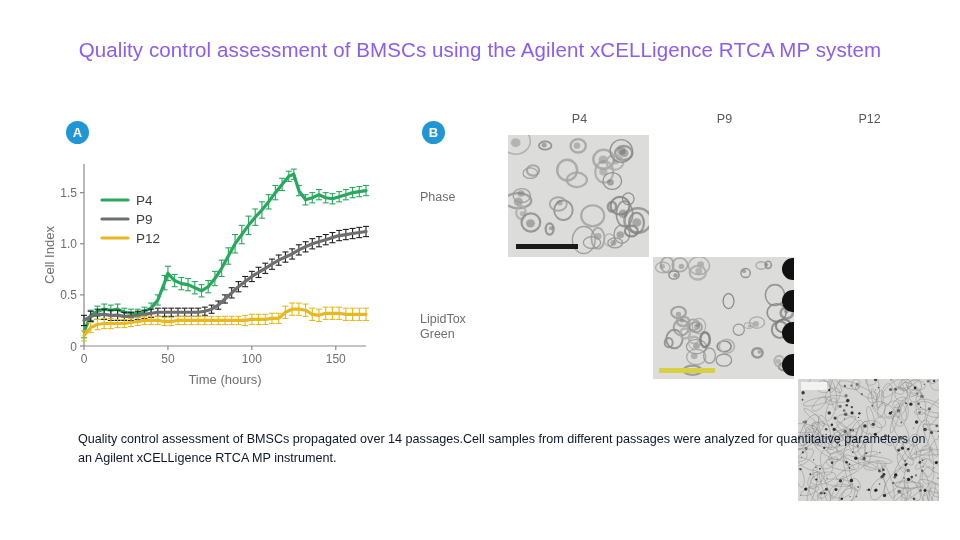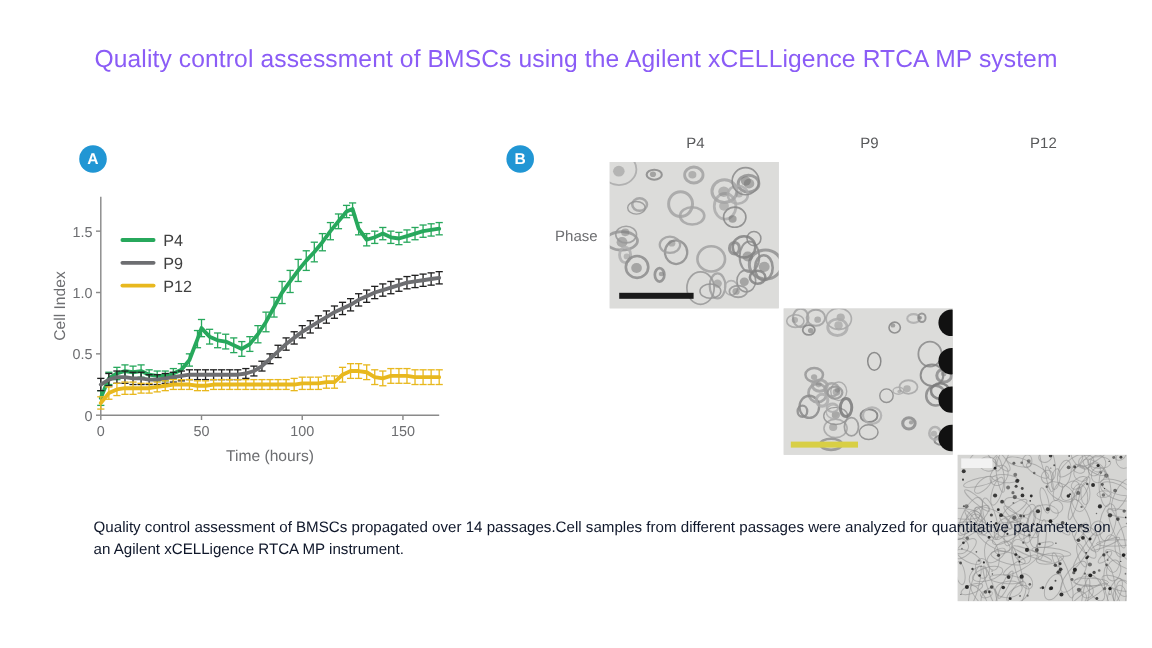--- a/index.html
+++ b/index.html
@@ -72,21 +72,20 @@
     color: #58595b;
   }
   #col-head-p4  { left: 87px; }
   #col-head-p9  { left: 232px; }
   #col-head-p12 { left: 377px; }
 
   .row-label {
     position: absolute;
     left: 0;
     width: 78px;
-    text-align: right;
     font-size: 12.5px;
     color: #6d6e71;
     line-height: 15px;
   }
   #row-label-phase { top: 78px; }
   #row-label-lipid { top: 200px; }
 
   .cell {
     position: absolute;
     width: 141px;
@@ -558,20 +557,24 @@
 <div class="panel-badge" id="badge-b">B</div>
 
 <div class="imgpanel">
 
   <div class="col-head" id="col-head-p4">P4</div>
   <div class="col-head" id="col-head-p9">P9</div>
   <div class="col-head" id="col-head-p12">P12</div>
 
   <div class="row-label" id="row-label-phase">
     <div>Phase</div>
+  </div>
+  <div class="row-label" id="row-label-lipid">
+    <div>LipidTox</div>
+    <div>Green</div>
   </div>
 
   <div class="cell phase r1 c1">
     <svg class="phase-inner" id="ph-p4" viewBox="0 0 141 122" preserveAspectRatio="none">
         <rect x="0" y="0" width="141" height="122" fill="#dcdcda"></rect>
         <ellipse cx="37.19313289187529" cy="10.612790109875048" rx="6.327986618587965" ry="4.129194479154274" fill="none" stroke="rgb(136,136,136)" stroke-width="1.7386915895336734" opacity="0.85"></ellipse>
         <ellipse cx="36.15025426454388" cy="10.176103237167048" rx="2.5273860199853715" ry="2.358893618653013" fill="rgba(106,106,106,0.5)"></ellipse>
         <ellipse cx="129.9052734951979" cy="85.46060947303688" rx="13.466709865712408" ry="12.14411135233889" fill="none" stroke="rgb(144,144,144)" stroke-width="2.5422588355104714" opacity="0.85"></ellipse>
         <ellipse cx="128.83010870070666" cy="87.37704483576913" rx="4.546582461577645" ry="4.243476964139136" fill="rgba(114,114,114,0.5)"></ellipse>
         <ellipse cx="96.22845463185965" cy="36.95173074256243" rx="9.00798914880347" ry="10.71066763387472" fill="none" stroke="rgb(171,171,171)" stroke-width="2.312134600250113" opacity="0.85"></ellipse>

